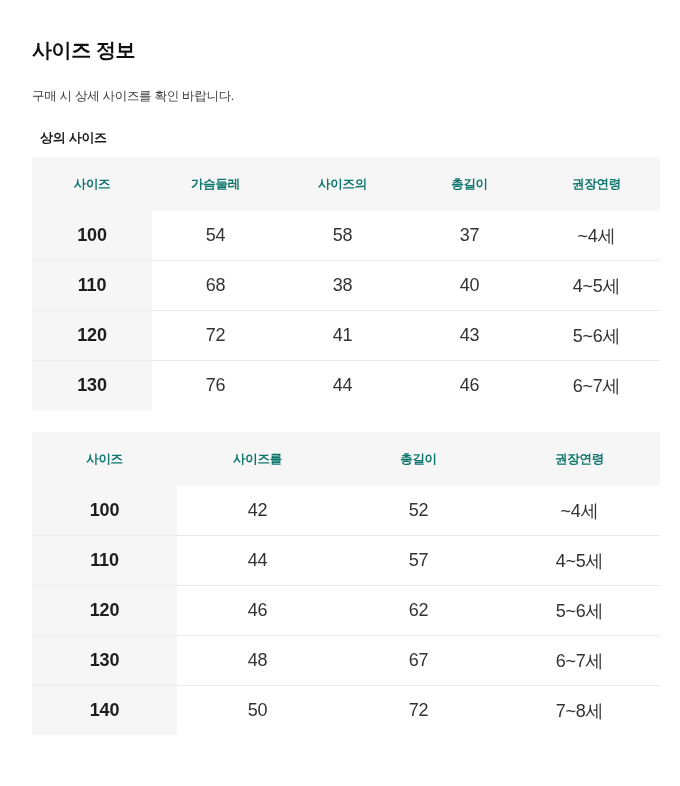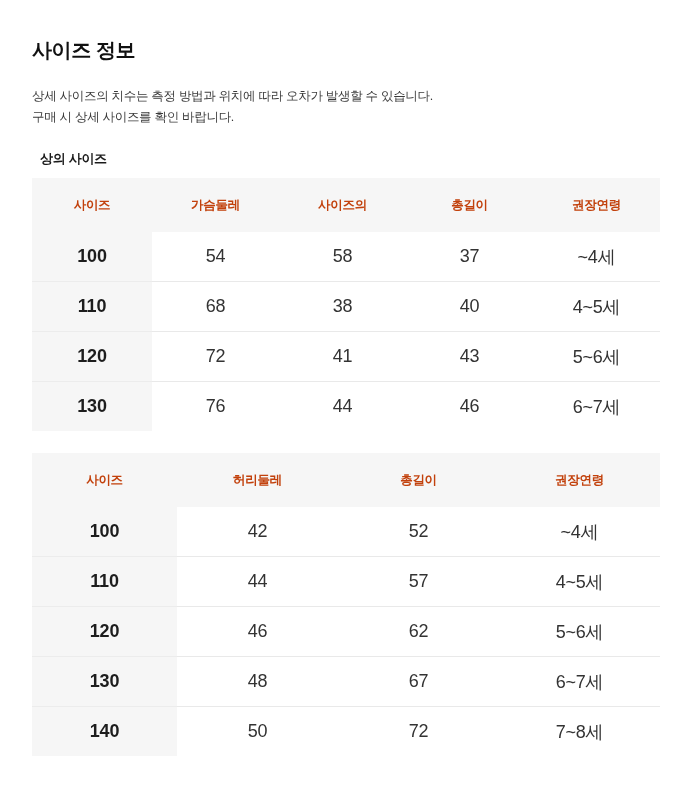--- a/index.html
+++ b/index.html
@@ -51,21 +51,21 @@
   }
   table.size-table {
     width: 628px;
     border-collapse: collapse;
     table-layout: fixed;
     font-size: 12px;
   }
   table.size-table thead th {
     background: #f6f6f6;
     font-weight: bold;
-    color: #c2410c;
+    color: #0f766e;
     height: 52px;
     font-size: 12.5px;
     letter-spacing: -0.3px;
     border: none;
     text-align: center;
     vertical-align: middle;
   }
   table.size-table tbody td {
     height: 47px;
     text-align: center;
@@ -98,21 +98,20 @@
   .tbl-bottom col.c4 { width: 161px; }
 </style>
 </head>
 <body>
 
 <div class="page">
 
   <h1 class="page-title">사이즈 정보</h1>
 
   <div class="notice">
-    <div>상세 사이즈의 치수는 측정 방법과 위치에 따라 오차가 발생할 수 있습니다.</div>
     <div>구매 시 상세 사이즈를 확인 바랍니다.</div>
   </div>
 
   <div class="section">
     <div class="section-title">상의 사이즈</div>
     <table class="size-table tbl-top">
       <colgroup>
         <col class="c1">
           <col class="c2">
           <col class="c3">
@@ -165,21 +164,21 @@
     <table class="size-table tbl-bottom">
       <colgroup>
         <col class="c1">
           <col class="c2">
           <col class="c3">
           <col class="c4">
       </colgroup>
       <thead>
         <tr>
           <th>사이즈</th>
-          <th>허리둘레</th>
+          <th>사이즈를</th>
           <th>총길이</th>
           <th>권장연령</th>
         </tr>
       </thead>
       <tbody>
         <tr>
           <td class="size-col">100</td>
           <td>42</td>
           <td>52</td>
           <td>~4세</td>

